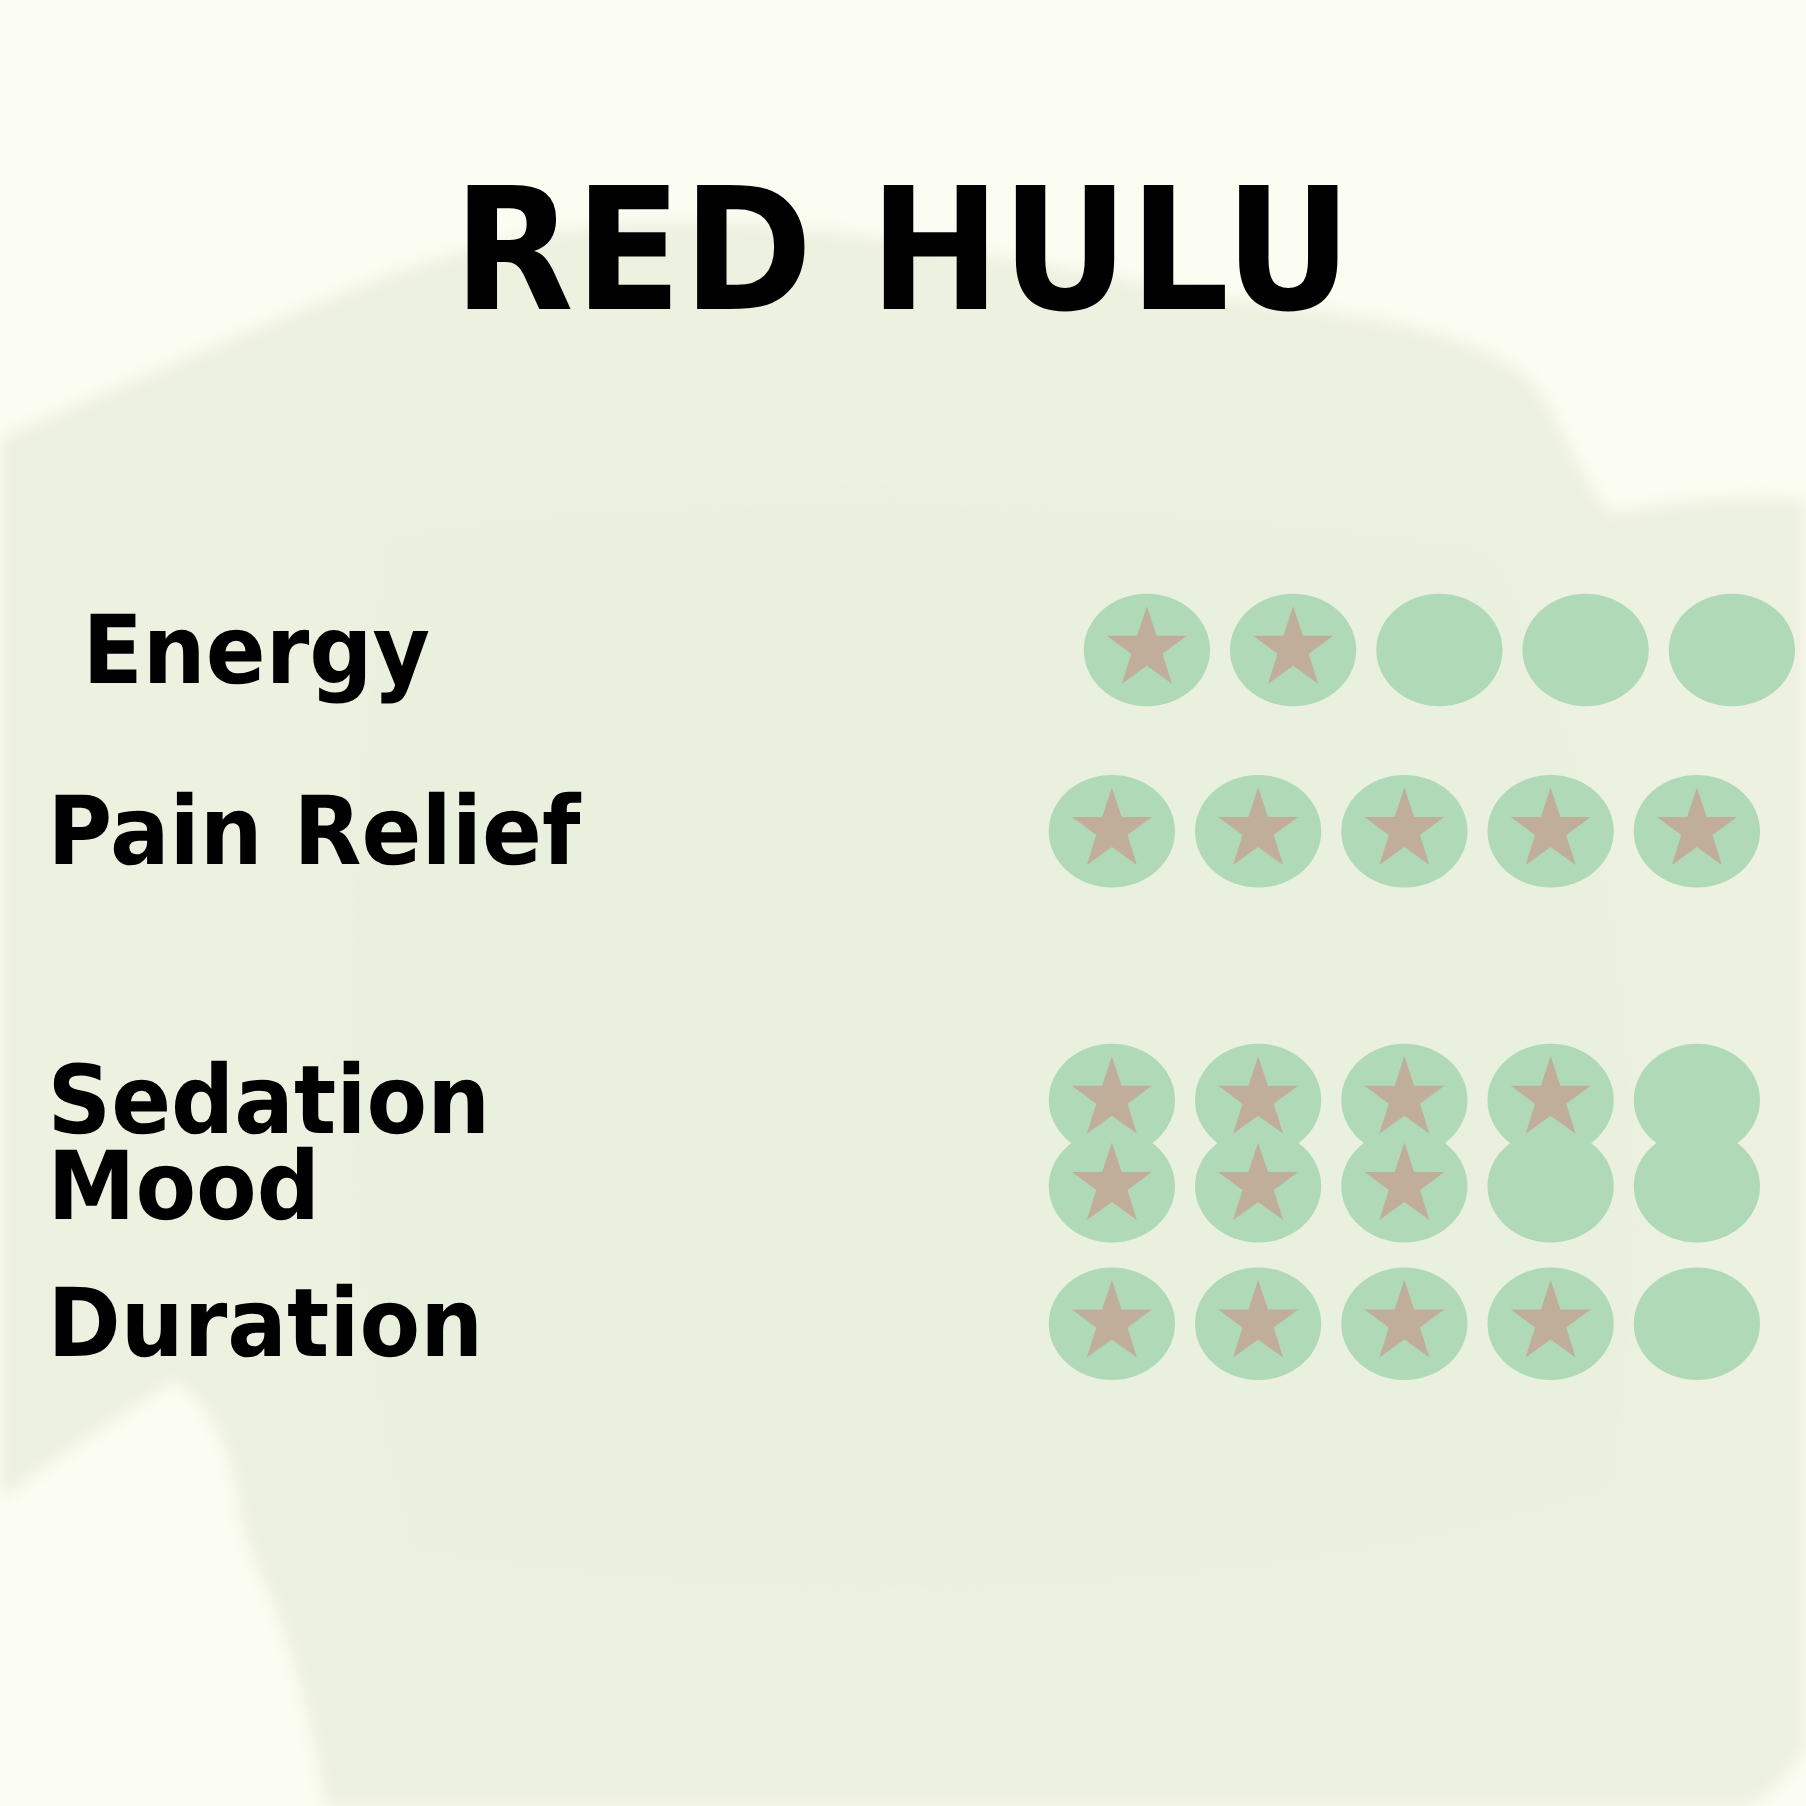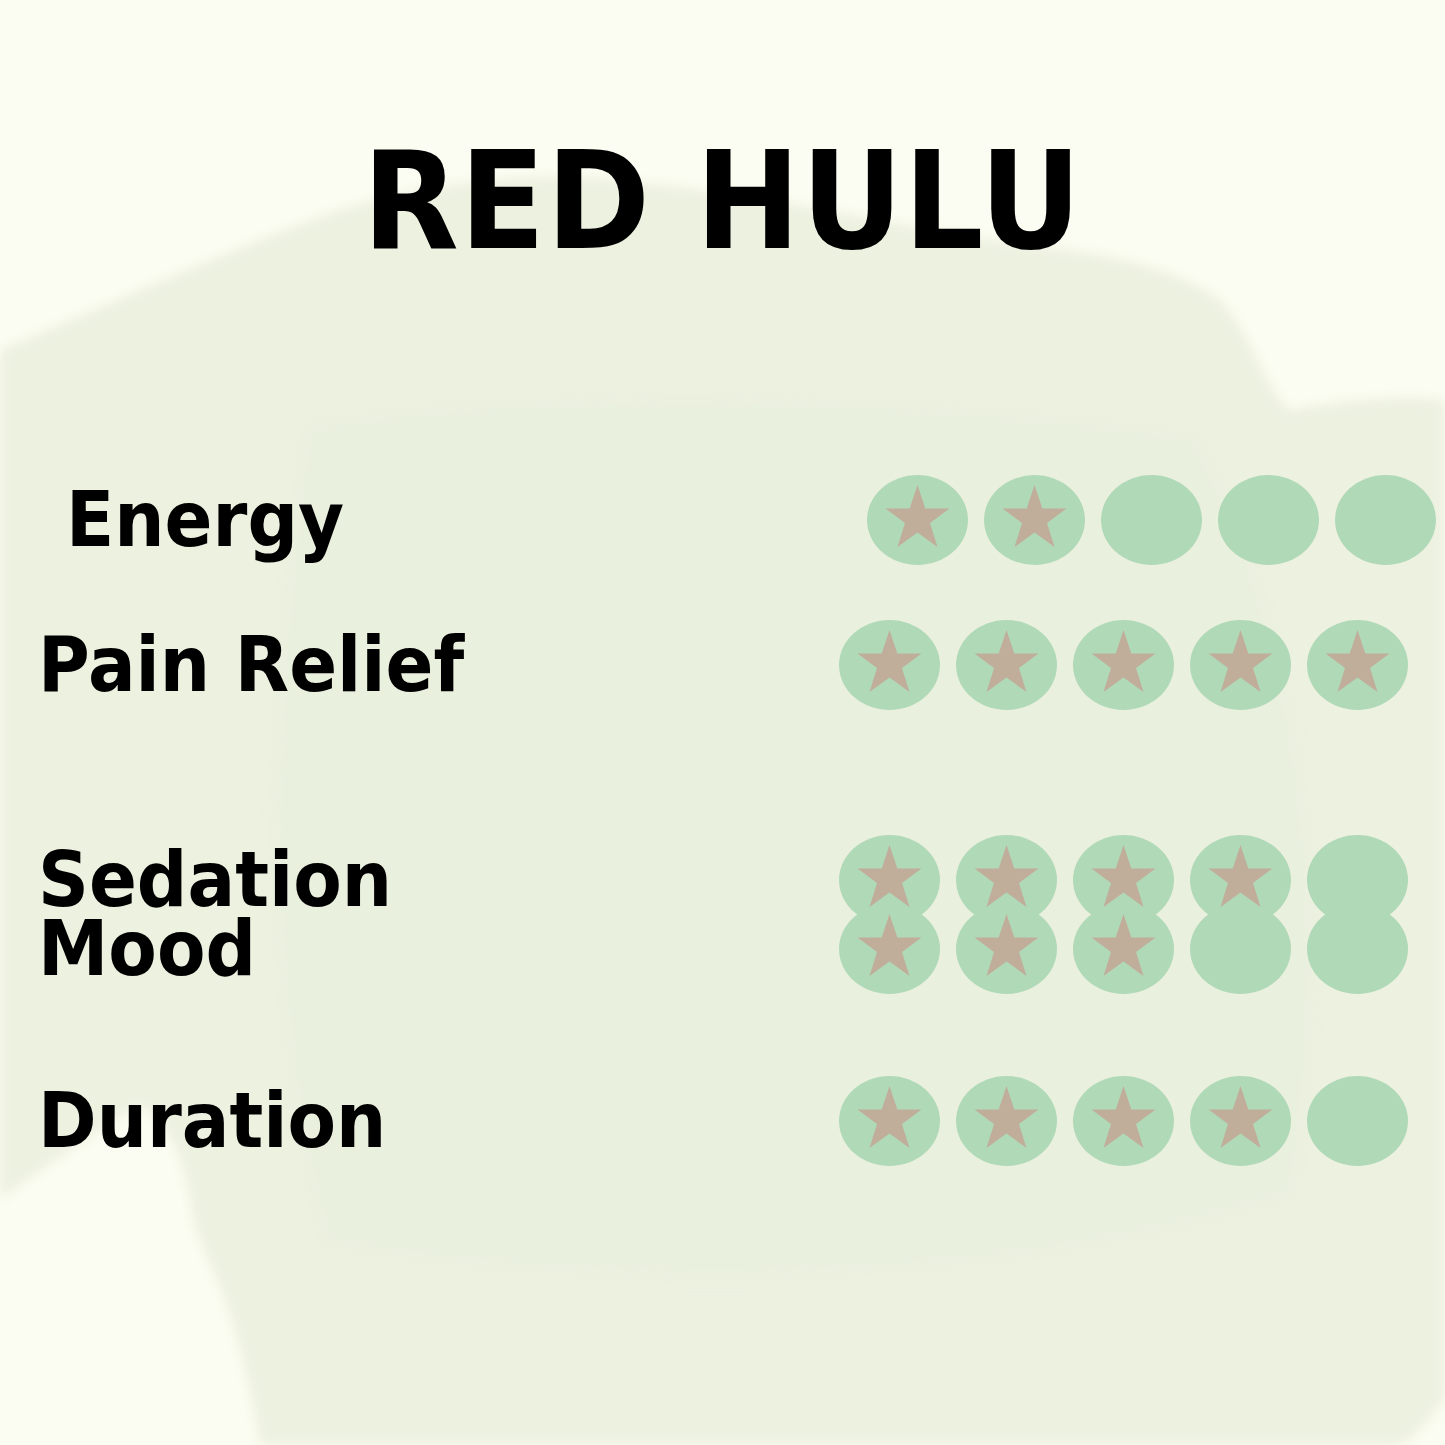--- a/index.html
+++ b/index.html
@@ -188,21 +188,21 @@
         </div>
         <div class="dot" style="background: rgb(176, 217, 184);">
           <svg viewBox="0 0 101 90">
             <path d="M50.5 10 L58.3 33.5 L82.5 33.5 L63 48 L70.5 72 L50.5 57.5 L30.5 72 L38 48 L18.5 33.5 L42.7 33.5 Z" fill="#c0ae9a"></path>
           </svg>
         </div>
         <div class="dot" style="background: rgb(176, 217, 184);"></div>
         <div class="dot" style="background: rgb(176, 217, 184);"></div>
       </div>
     </div>
-    <div class="row" style="top: 1071px;">
+    <div class="row" style="top: 1009px;">
       <div class="row-label">Duration</div>
       <div class="rating">
         <div class="dot" style="background: rgb(176, 217, 184);">
           <svg viewBox="0 0 101 90">
             <path d="M50.5 10 L58.3 33.5 L82.5 33.5 L63 48 L70.5 72 L50.5 57.5 L30.5 72 L38 48 L18.5 33.5 L42.7 33.5 Z" fill="#c0ae9a"></path>
           </svg>
         </div>
         <div class="dot" style="background: rgb(176, 217, 184);">
           <svg viewBox="0 0 101 90">
             <path d="M50.5 10 L58.3 33.5 L82.5 33.5 L63 48 L70.5 72 L50.5 57.5 L30.5 72 L38 48 L18.5 33.5 L42.7 33.5 Z" fill="#c0ae9a"></path>

